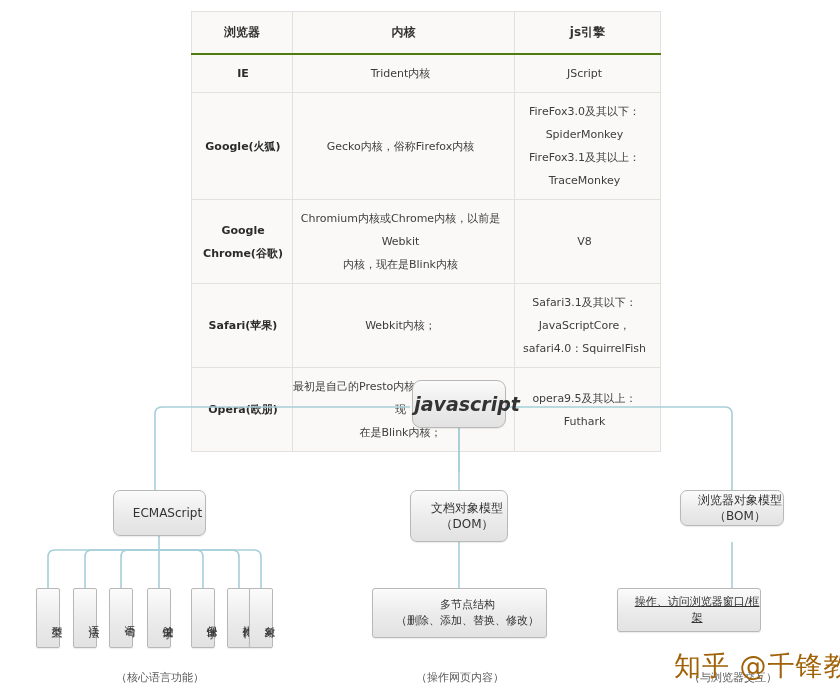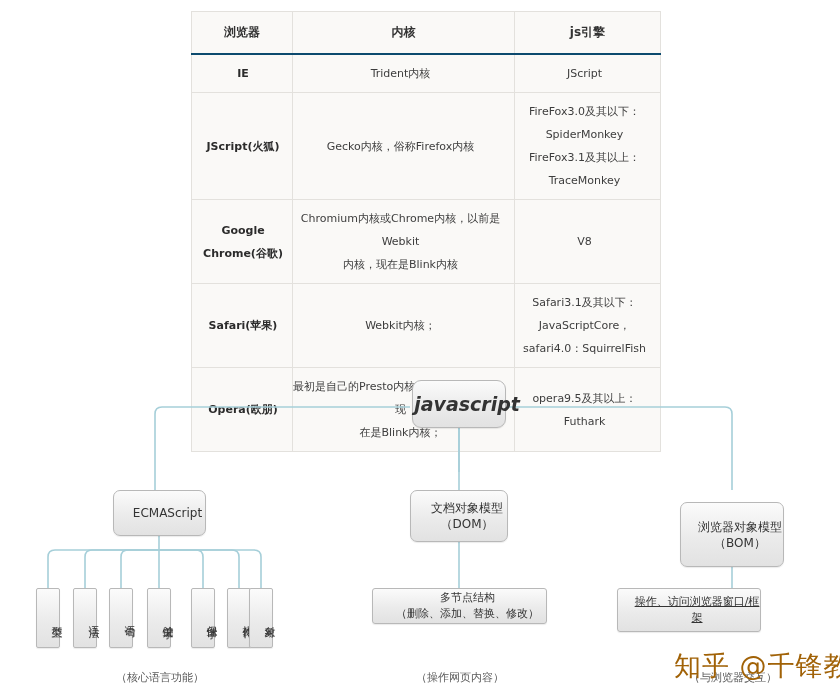--- a/index.html
+++ b/index.html
@@ -14,21 +14,21 @@
   table.bt{border-collapse:collapse;width:469px;background:#faf9f7;
            table-layout:fixed;}
   table.bt td,table.bt th{
     border:1px solid #e3e1dd;
     font-size:11px;color:#3d3d3d;
     padding:7px 6px;vertical-align:middle;
     line-height:23px;font-weight:normal;text-align:center;
   }
   table.bt thead th{
     text-align:center;font-weight:bold;font-size:12px;
-    border-bottom:2px solid #0c4a6e;padding:9px 6px;
+    border-bottom:2px solid #4d7c0f;padding:9px 6px;
     color:#333;
   }
   table.bt tbody td.c0{font-weight:bold;color:#2b2b2b;padding-left:8px;}
   table.bt tbody td.c1,table.bt tbody td.c2{padding-left:0;}
   .col0{width:101px;}.col1{width:222px;}.col2{width:146px;}
   .cellline{display:block;}
 
   
   #diagram{position:absolute;left:0;top:360px;width:840px;height:340px;}
   #diagram svg{position:absolute;left:0;top:0;}
@@ -80,21 +80,21 @@
         <td class="c0">IE</td>
         <td class="c1">
           <span class="cellline">Trident内核</span>
         </td>
         <td class="c2">
           <span class="cellline">JScript</span>
         </td>
       </tr>
 
       <tr>
-        <td class="c0">JScript(火狐)</td>
+        <td class="c0">Google(火狐)</td>
         <td class="c1">
           <span class="cellline">Gecko内核，俗称Firefox内核</span>
         </td>
         <td class="c2">
           <span class="cellline">FireFox3.0及其以下：</span>
           <span class="cellline">SpiderMonkey</span>
           <span class="cellline">FireFox3.1及其以上：</span>
           <span class="cellline">TraceMonkey</span>
         </td>
       </tr>
@@ -176,21 +176,21 @@
     <span>ECMAScript</span>
   </div>
 
   <div class="node" style="left:410px;top:130px;width:98px;height:52px;">
     <span>
       <span style="display:block">文档对象模型</span>
       <span style="display:block">（DOM）</span>
     </span>
   </div>
 
-  <div class="node" style="left:680px;top:130px;width:104px;height:65px;margin-top:12px;">
+  <div class="node" style="left:680px;top:130px;width:104px;height:36px;">
     <span>
       <span style="display:block">浏览器对象模型</span>
       <span style="display:block">（BOM）</span>
     </span>
   </div>
 
   <div class="node vert" style="left:36px;top:228px;width:24px;height:60px;">
     <span>类型</span>
   </div>
   <div class="node vert" style="left:73px;top:228px;width:24px;height:60px;">
@@ -205,21 +205,21 @@
   <div class="node vert" style="left:191px;top:228px;width:24px;height:60px;">
     <span>保留字</span>
   </div>
   <div class="node vert" style="left:227px;top:228px;width:24px;height:60px;">
     <span>操作符</span>
   </div>
   <div class="node vert" style="left:249px;top:228px;width:24px;height:60px;">
     <span>对象</span>
   </div>
 
-  <div class="node leafbox" style="left:372px;top:228px;width:175px;height:36px;">
+  <div class="node leafbox" style="left:372px;top:228px;width:175px;height:50px;">
     <span>
       <span style="display:block">多节点结构</span>
       <span style="display:block">（删除、添加、替换、修改）</span>
     </span>
   </div>
 
   <div class="node leafbox" style="left:617px;top:228px;width:144px;height:44px;text-decoration:underline;">
     <span>操作、访问浏览器窗口/框架</span>
   </div>
 

